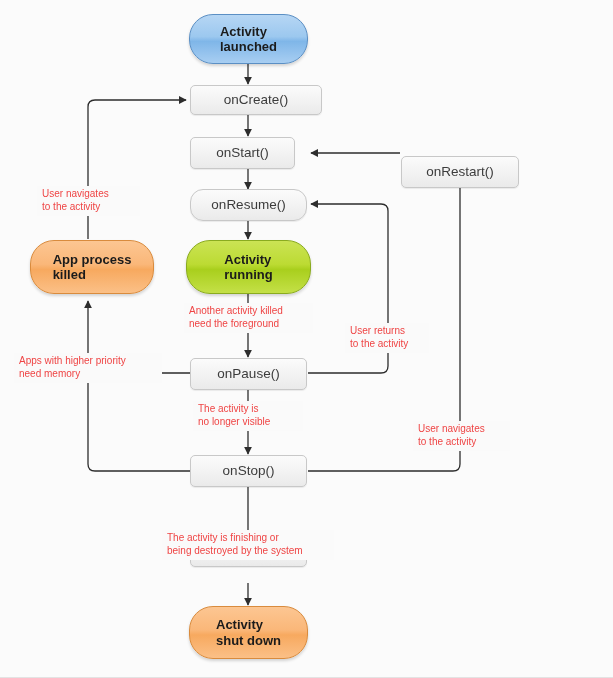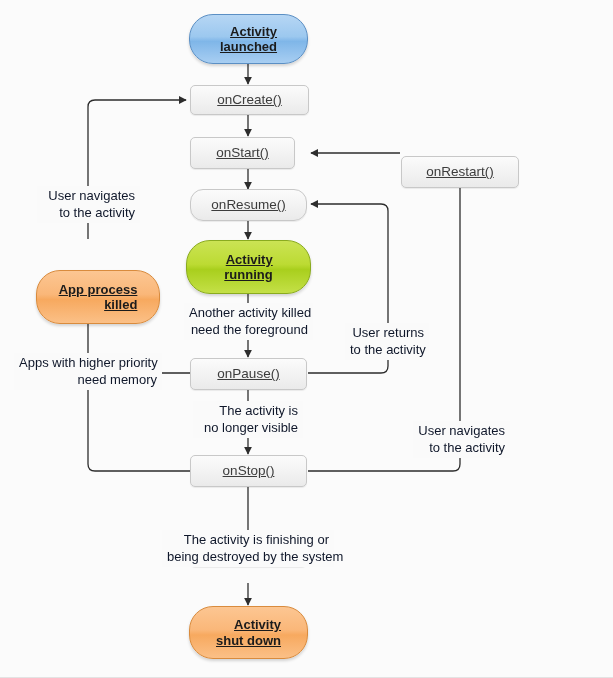--- a/index.html
+++ b/index.html
@@ -29,25 +29,24 @@
     pointer-events: none;
   }
 
   
   .node {
     position: absolute;
     box-sizing: border-box;
     display: flex;
     align-items: center;
     justify-content: center;
-    text-align: right;
+    text-align: left;
     line-height: 1.18;
     color: #3a3a3a;
     z-index: 3;
-    text-decoration: underline;
   }
 
   
   .box {
     border: 1px solid #c8c8c8;
     border-radius: 5px;
     background: linear-gradient(to bottom, #fbfbfb 0%, #f2f2f2 55%, #eaeaea 100%);
     font-size: 13.5px;
     color: #3c3c3c;
     box-shadow: 0 1px 1px rgba(0,0,0,0.07);
@@ -71,24 +70,24 @@
   }
   .pill-orange {
     border: 1px solid #d98b3d;
     background: linear-gradient(to bottom, #fcc692 0%, #fab779 45%, #f7a95f 55%, #fbc087 100%);
   }
 
   
   .caption {
     position: absolute;
     box-sizing: border-box;
-    text-align: right;
-    font-size: 13px;
+    text-align: left;
+    font-size: 10px;
     line-height: 1.28;
-    color: #0f172a;
+    color: #ef4444;
     background: #fafafa;
     padding: 2px 5px;
     z-index: 4;
     white-space: nowrap;
   }
 </style>
 </head>
 <body>
 
 <div id="canvas">
@@ -133,21 +132,21 @@
     </g>
   </svg>
 
   <div class="node pill pill-blue" style="left:189px; top:14px; width:119px; height:50px;">
     <span>
       <span>Activity</span><br>
       <span>launched</span>
     </span>
   </div>
 
-  <div class="node box" style="left:190px; top:85px; width:119px; height:30px;">
+  <div class="node box" style="left:190px; top:85px; width:132px; height:30px;">
     <span>onCreate()</span>
   </div>
 
   <div class="node box" style="left:190px; top:137px; width:105px; height:32px;">
     <span>onStart()</span>
   </div>
 
   <div class="node box" style="left:190px; top:189px; width:117px; height:32px;border-radius:13px;">
     <span>onResume()</span>
   </div>
@@ -156,21 +155,21 @@
     <span>onRestart()</span>
   </div>
 
   <div class="node pill pill-green" style="left:186px; top:240px; width:125px; height:54px;">
     <span>
       <span>Activity</span><br>
       <span>running</span>
     </span>
   </div>
 
-  <div class="node pill pill-orange" style="left:36px; top:240px; width:124px; height:54px;margin-top:30px;">
+  <div class="node pill pill-orange" style="left:30px; top:240px; width:124px; height:54px;">
     <span>
       <span>App process</span><br>
       <span>killed</span>
     </span>
   </div>
 
   <div class="node box" style="left:190px; top:455px; width:117px; height:32px;">
     <span>onStop()</span>
   </div>
 

